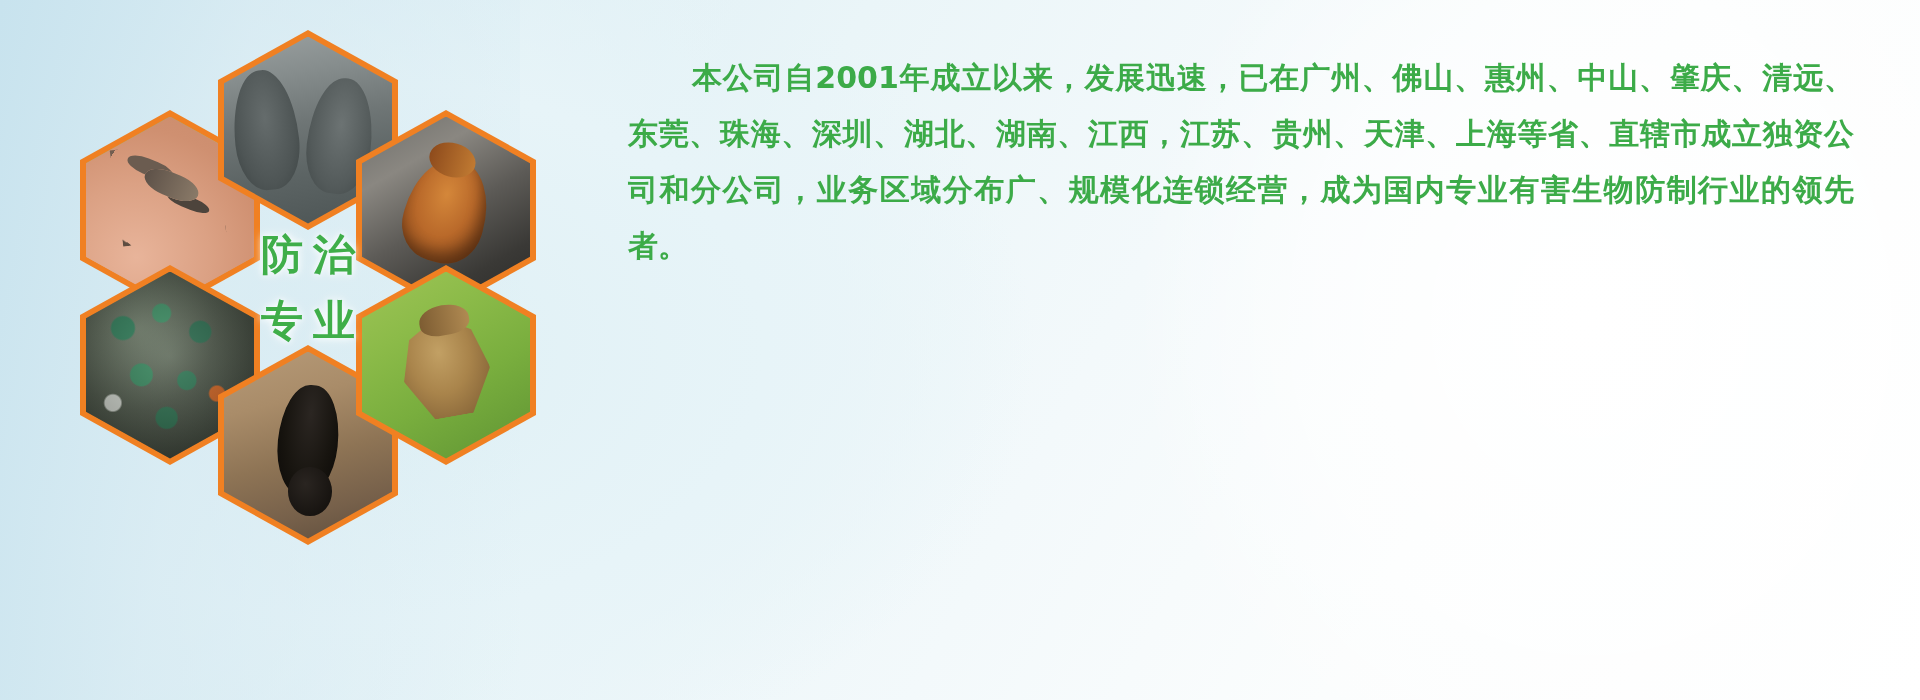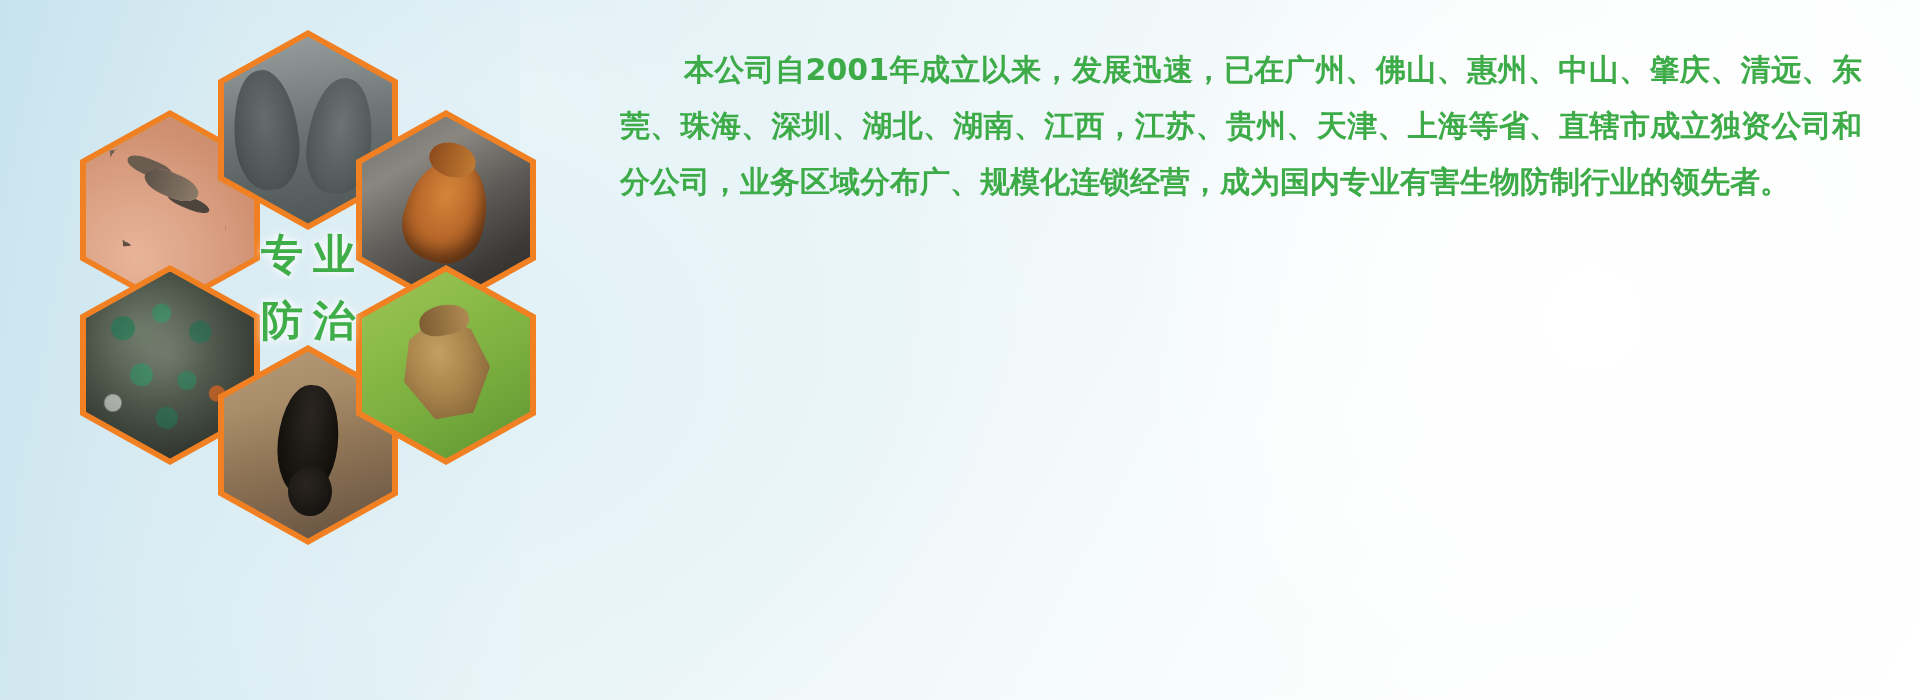--- a/index.html
+++ b/index.html
@@ -123,21 +123,21 @@
      background:linear-gradient(90deg,#7d5c32,#b08a52);border-radius:50% 50% 40% 40%;transform:rotate(-10deg);}
 
   
   .copy{
     position:absolute;left:612px;top:34px;width:1258px;z-index:4;
     color:#3cab48;
     font-family:"DejaVu Sans","Liberation Sans",sans-serif;
     font-size:30px;font-weight:bold;line-height:56px;
     text-align:justify;text-justify:inter-ideograph;
   }
-  .copy .p{margin:8px;text-indent:64px;}
+  .copy .p{margin:16px;text-indent:64px;}
 
   .contact{
     position:absolute;left:624px;top:398px;z-index:4;
     color:#3cab48;font-family:"DejaVu Sans","Liberation Sans",sans-serif;
     font-weight:bold;font-size:54px;line-height:74px;letter-spacing:2px;
   }
   .contact .line2{display:block;padding-left:284px;}
 </style>
 </head>
 <body>
@@ -177,22 +177,22 @@
     </div>
 
     <div class="hex h-bug">
       <div class="inner">
         <div class="art stinkbug"></div>
       </div>
     </div>
 
     <div class="hex h-center">
       <div class="center-text">
+        <span>防治</span>
         <span>专业</span>
-        <span>防治</span>
       </div>
     </div>
 
   </div>
 
   <div class="copy">
     <p class="p">本公司自2001年成立以来，发展迅速，已在广州、佛山、惠州、中山、肇庆、清远、东莞、珠海、深圳、湖北、湖南、江西，江苏、贵州、天津、上海等省、直辖市成立独资公司和分公司，业务区域分布广、规模化连锁经营，成为国内专业有害生物防制行业的领先者。</p>
   </div>
 
   <div class="contact">

